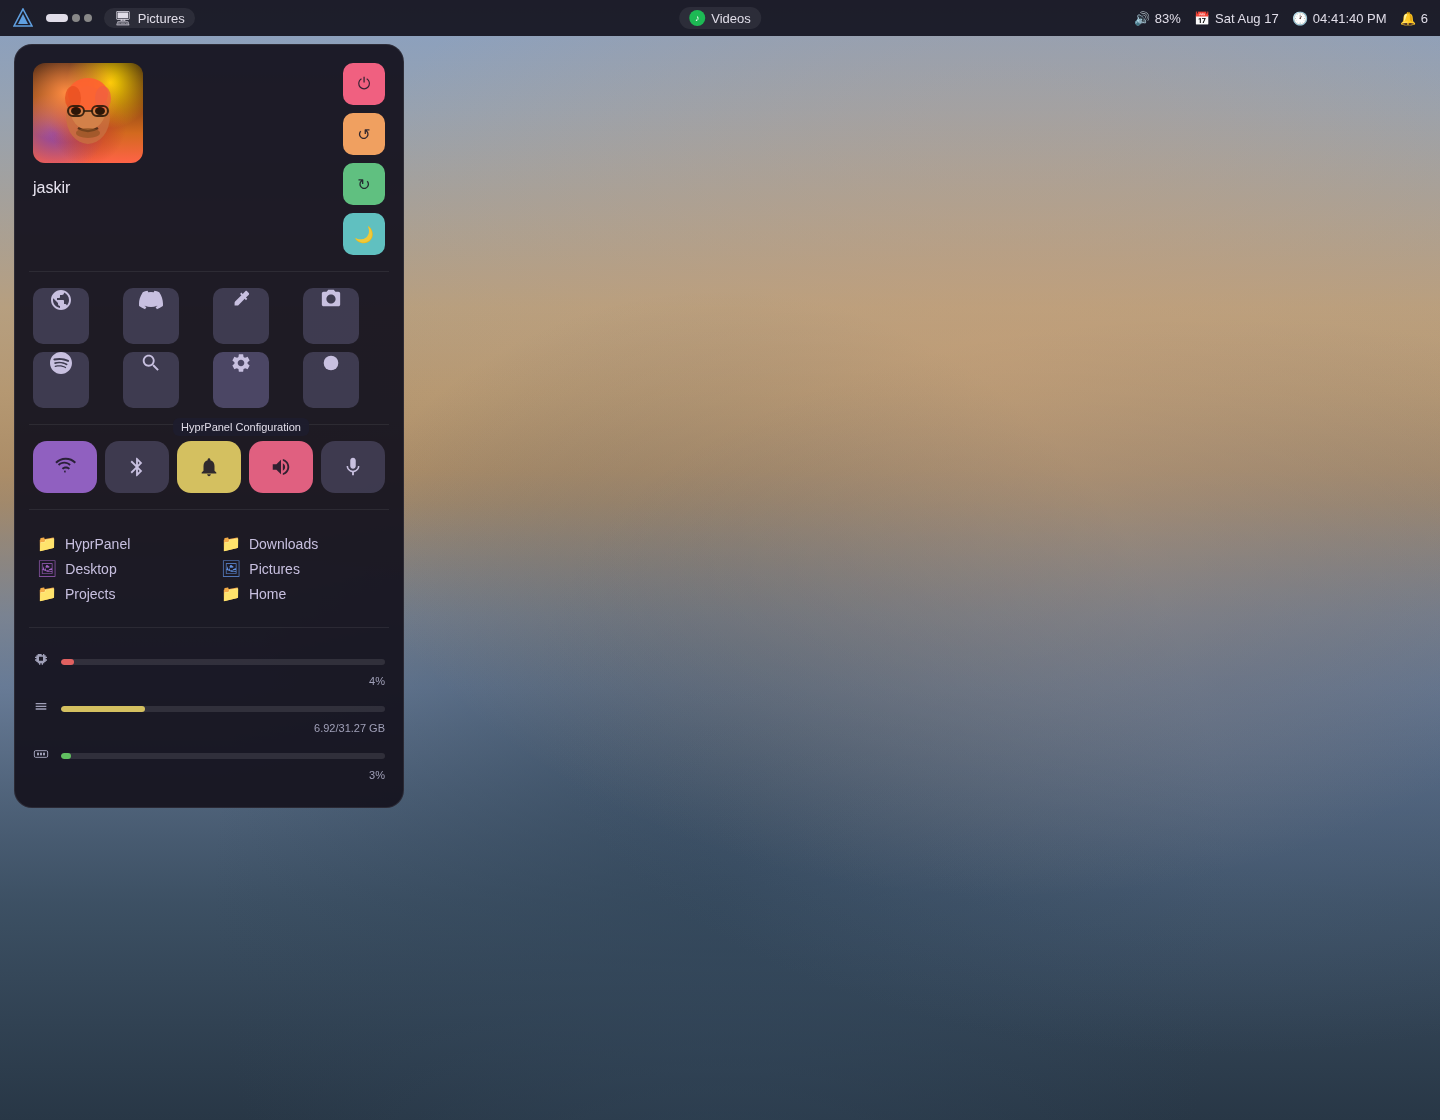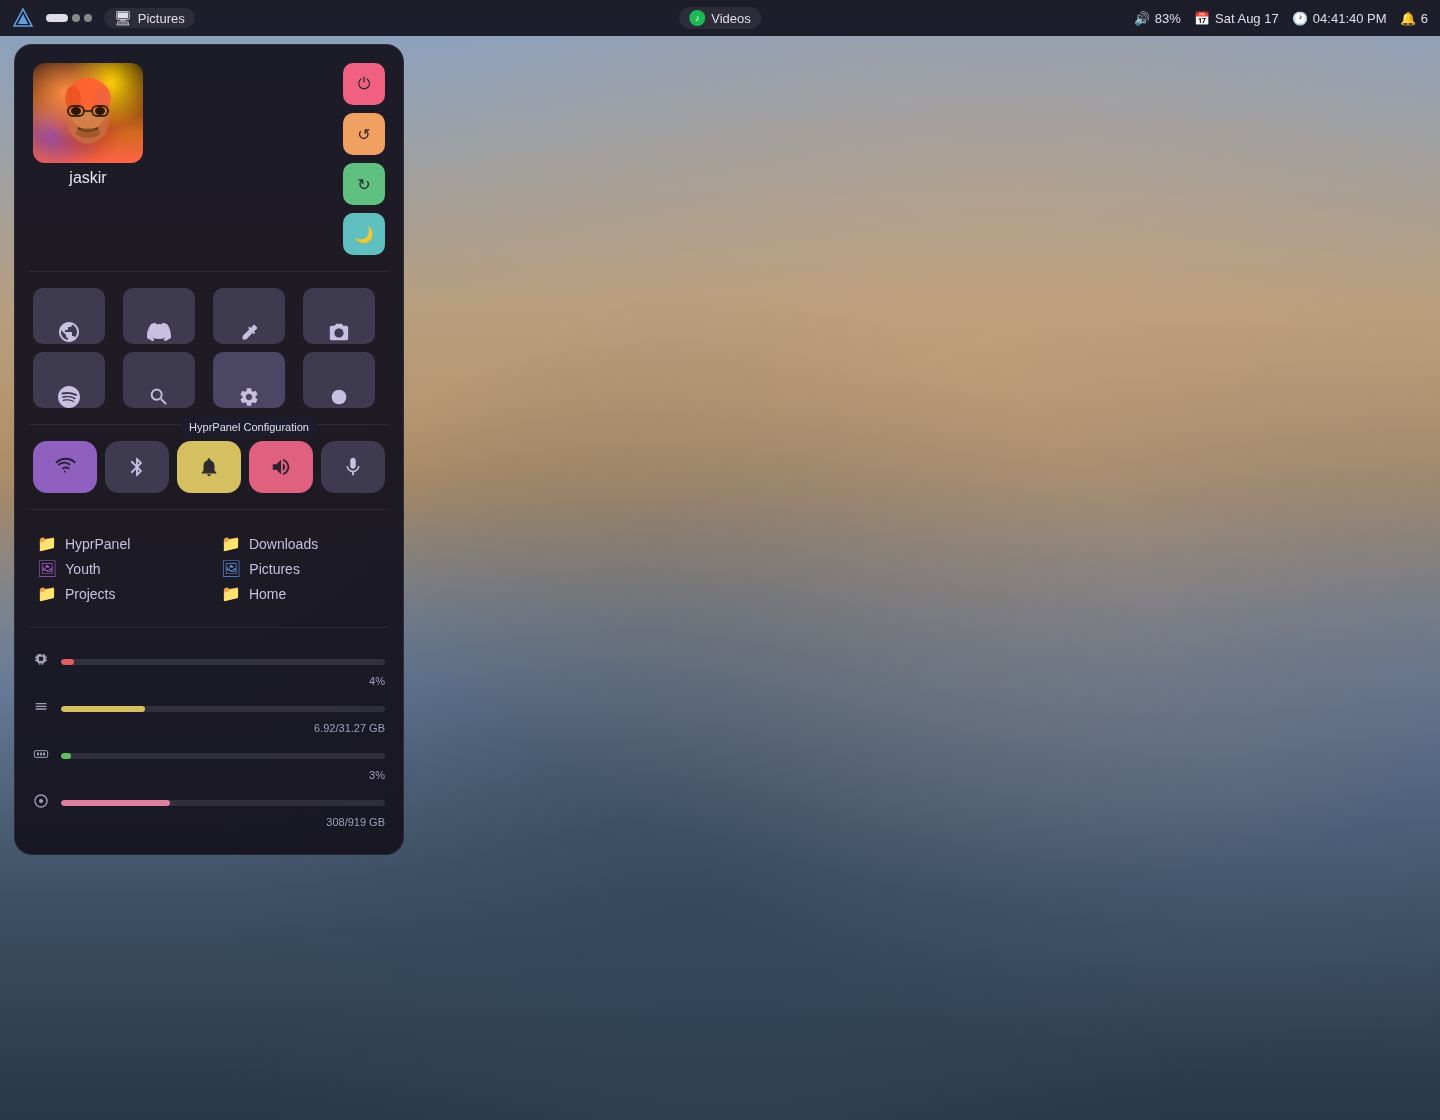--- a/index.html
+++ b/index.html
@@ -148,22 +148,21 @@
     
     .user-section {
       display: flex;
       align-items: flex-start;
       justify-content: space-between;
     }
 
     .user-info {
       display: flex;
       flex-direction: column;
-      align-items: center;
-      gap: 6px;
+      gap: 16px;
     }
 
     .avatar {
       width: 110px;
       height: 100px;
       border-radius: 12px;
       overflow: hidden;
       background: linear-gradient(135deg, #ff6b35, #f7c59f, #efefd0, #004e89, #1a936f);
       display: flex;
       align-items: center;
@@ -225,24 +224,24 @@
     .app-grid {
       display: grid;
       grid-template-columns: repeat(4, 1fr);
       gap: 8px;
     }
 
     .app-btn {
       background: rgba(160, 155, 210, 0.25);
       border: none;
       border-radius: 10px;
-      width: 72px;
+      width: 56px;
       height: 56px;
       display: flex;
-      align-items: flex-end;
+      align-items: flex-start;
       justify-content: center;
       cursor: pointer;
       font-size: 20px;
       color: #c8c0e0;
       position: relative;
     }
 
     .app-btn.active {
       background: rgba(130, 125, 180, 0.45);
     }
@@ -605,21 +604,21 @@
     <div class="folder-item">
       <span class="folder-icon pink">📁</span>
       <span>HyprPanel</span>
     </div>
     <div class="folder-item">
       <span class="folder-icon green">📁</span>
       <span>Downloads</span>
     </div>
     <div class="folder-item">
       <span class="folder-icon purple">🖼</span>
-      <span>Youth</span>
+      <span>Desktop</span>
     </div>
     <div class="folder-item">
       <span class="folder-icon blue">🖼</span>
       <span>Pictures</span>
     </div>
     <div class="folder-item">
       <span class="folder-icon pink">📁</span>
       <span>Projects</span>
     </div>
     <div class="folder-item">
@@ -670,28 +669,15 @@
               <rect x="15" y="10" width="3" height="4" fill="#a0a0b8"></rect>
             </svg>
         </span>
         <div class="stat-bar-container">
           <div class="stat-bar gpu"></div>
         </div>
       </div>
       <div class="stat-value">3%</div>
     </div>
 
-    <div class="stat-row">
-      <div class="stat-header">
-        <span class="stat-icon">
-          <svg width="16" height="16" viewBox="0 0 24 24" fill="#a0a0b8">
-              <path d="M12 2C6.48 2 2 6.48 2 12s4.48 10 10 10 10-4.48 10-10S17.52 2 12 2zm0 18c-4.42 0-8-3.58-8-8s3.58-8 8-8 8 3.58 8 8-3.58 8-8 8zm3-8c0 1.66-1.34 3-3 3s-3-1.34-3-3 1.34-3 3-3 3 1.34 3 3z"></path>
-            </svg>
-        </span>
-        <div class="stat-bar-container">
-          <div class="stat-bar disk"></div>
-        </div>
-      </div>
-      <div class="stat-value">308/919 GB</div>
-    </div>
 
   </div>
 </div>
 
 </body></html>

